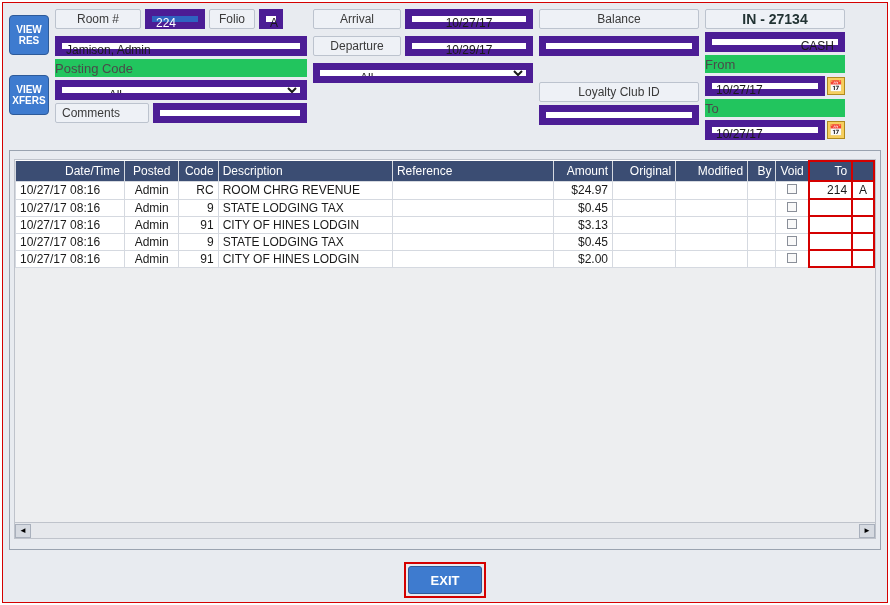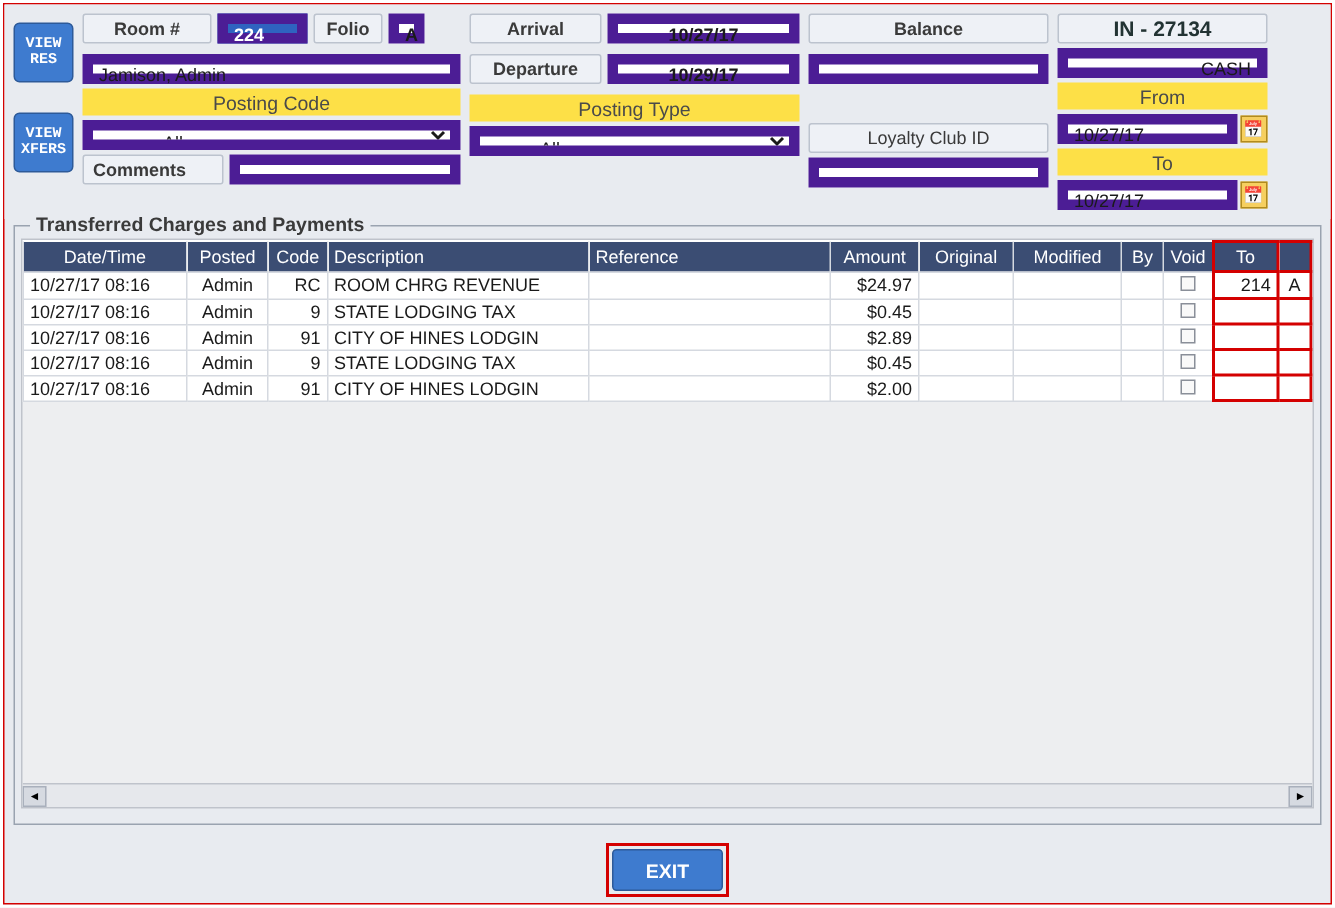--- a/index.html
+++ b/index.html
@@ -34,21 +34,20 @@
     border-radius: 4px;
     text-align: center;
     font-size: 10px;
     font-weight: bold;
     line-height: 1.1;
     display: flex;
     align-items: center;
     justify-content: center;
     flex-direction: column;
     cursor: pointer;
-    font-family: Liberation Mono, monospace;
   }
   .btn-blue.lg { width: 40px; height: 40px; margin-top: 6px; }
   .left-btns { display: flex; flex-direction: column; gap: 8px; width: 40px; }
   .label-cell {
     background: #eef1f6;
     border: 1px solid #bcc3ce;
     border-radius: 2px;
     padding: 3px 6px;
     font-size: 12px;
     color: #3a3a3a;
@@ -59,27 +58,26 @@
   }
   .input-cell {
     background: #fff;
     border: 7px solid #4c1d95;
     height: 20px;
     padding: 0 4px;
     font-size: 12px;
     color: #1a1a1a;
   }
   .input-cell.sel { background: #2f63c0; color: #fff;}
-  .row1 { display: flex; gap: 4px; margin-bottom: 4px; align-items: center; font-weight: bold;}
+  .row1 { display: flex; gap: 4px; margin-bottom: 4px; align-items: center;}
   .col-block { display: flex; flex-direction: column; gap: 3px; }
   .section-label {
-    text-align: center;
     font-size: 13px;
     color: #4a4a4a;
-    background: #fde047;
+    background: #22c55e;
     padding: 2px 0 1px;
   }
   select.input-cell { width: 100%; padding-left: 36px; }
   .cal-icon {
     width: 18px; height: 18px;
     background: #f6cf5f;
     border: 1px solid #b08a1e;
     display: inline-flex; align-items: center; justify-content: center;
     font-size: 9px; color: #6b4e00;
     cursor: pointer;
@@ -127,21 +125,21 @@
     padding: 1px 4px;
     height: 16px;
     white-space: nowrap;
     overflow: hidden;
     color: #1a1a1a;
     background: #fff;
   }
   table.grid td.num { text-align: right; }
   table.grid td.ctr, table.grid th.ctr { text-align: center; }
   table.grid td.lft, table.grid th.lft { text-align: left; }
-  table.grid td.rgt, table.grid th.rgt { }
+  table.grid td.rgt, table.grid th.rgt { text-align: right; }
   .void-chk {
     width: 10px; height: 10px;
     border: 1px solid #8a8f99;
     display: inline-block;
     background: #f9f9f9;
   }
   .to-col-hl { border: 2px solid #d40000 !important; }
   .hscroll {
     height: 16px;
     background: #e6e8ec;
@@ -230,21 +228,20 @@
 
     <div class="col-block" style="width:220px;">
       <div class="row1">
         <div class="label-cell" style="width:88px;">Arrival</div>
         <div class="input-cell" style="flex:1;text-align:center;">10/27/17</div>
       </div>
       <div class="row1">
         <div class="label-cell" style="width:88px;">Departure</div>
         <div class="input-cell" style="flex:1;text-align:center;">10/29/17</div>
       </div>
-      <div class="section-label">Posting Type</div>
       <select class="input-cell">
         <option>All</option>
       </select>
     </div>
 
     <div class="col-block" style="width:160px;">
       <div class="row1">
         <div class="label-cell" style="flex:1;">Balance</div>
       </div>
       <div class="input-cell" style="width:100%;"></div>
@@ -263,21 +260,20 @@
       </div>
       <div class="section-label">To</div>
       <div class="right-date-row">
         <div class="input-cell">10/27/17</div>
         <div class="cal-icon"></div>
       </div>
     </div>
   </div>
 
   <div class="fieldset" style="height:400px;">
-    <div class="fieldset-legend">Transferred Charges and Payments</div>
     <div class="grid-wrap">
       <table class="grid">
         <thead>
           <tr>
             <th class="c-dt rgt">Date/Time</th>
             <th class="c-post ctr">Posted</th>
             <th class="c-code rgt">Code</th>
             <th class="c-desc lft">Description</th>
             <th class="c-ref lft">Reference</th>
             <th class="c-amt rgt">Amount</th>
@@ -317,21 +313,21 @@
               <td class="c-void ctr"><span class="void-chk"></span></td>
               <td class="c-to1 num to-col-hl" style="border-top:none;border-bottom:none;"></td>
               <td class="c-to2 ctr to-col-hl" style="border-left:none;border-top:none;border-bottom:none;"></td>
             </tr>
             <tr>
               <td class="c-dt">10/27/17 08:16</td>
               <td class="c-post ctr">Admin</td>
               <td class="c-code num">91</td>
               <td class="c-desc">CITY OF HINES LODGIN</td>
               <td class="c-ref"></td>
-              <td class="c-amt num">$2.89</td>
+              <td class="c-amt num">$3.13</td>
               <td class="c-orig"></td>
               <td class="c-mod"></td>
               <td class="c-by"></td>
               <td class="c-void ctr"><span class="void-chk"></span></td>
               <td class="c-to1 num to-col-hl" style="border-top:none;border-bottom:none;"></td>
               <td class="c-to2 ctr to-col-hl" style="border-left:none;border-top:none;border-bottom:none;"></td>
             </tr>
             <tr>
               <td class="c-dt">10/27/17 08:16</td>
               <td class="c-post ctr">Admin</td>

